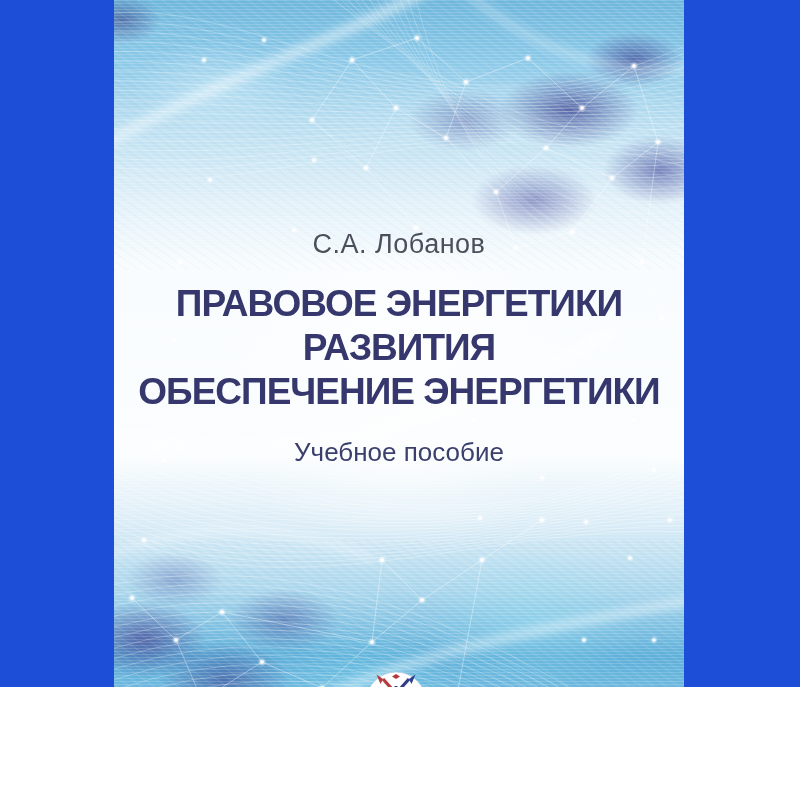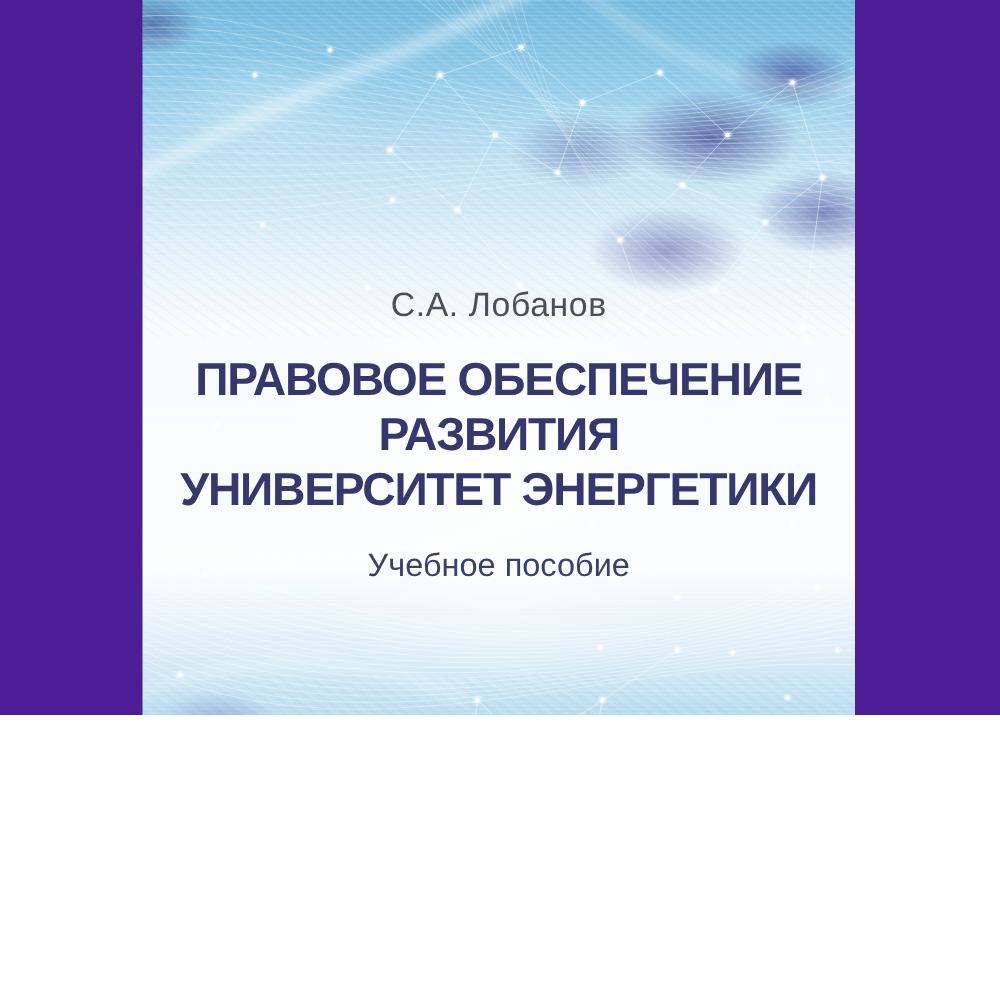--- a/index.html
+++ b/index.html
@@ -1,21 +1,21 @@
 <!DOCTYPE html>
 <html><head>
 <meta charset="utf-8">
 <style>
   html,body{margin:0;padding:0;}
   body{
     width:800px;height:800px;background:#ffffff;
     font-family:"Liberation Sans",sans-serif;
     -webkit-font-smoothing:antialiased;
   }
-  .page{position:relative;width:800px;height:572px;background:#4c1d95;overflow:hidden;}
+  .page{position:relative;width:800px;height:687px;background:#1d4ed8;overflow:hidden;}
   .cover{
     position:absolute;left:114px;top:0;width:570px;height:800px;overflow:hidden;
     background:
       
       radial-gradient(100px 55px at 455px 110px, rgba(53,58,140,.72), rgba(53,58,140,0) 70%),
       radial-gradient(70px 40px at 520px 60px, rgba(53,58,140,.65), rgba(53,58,140,0) 70%),
       radial-gradient(80px 50px at 545px 170px, rgba(58,64,150,.60), rgba(58,64,150,0) 70%),
       radial-gradient(90px 50px at 420px 200px, rgba(60,66,152,.50), rgba(60,66,152,0) 70%),
       radial-gradient(80px 45px at 350px 120px, rgba(62,70,150,.42), rgba(62,70,150,0) 70%),
       
@@ -332,23 +332,23 @@
         <circle cx="150" cy="40" r="4" fill="url(#glow)"></circle>
         <circle cx="150" cy="40" r="1.6" fill="#ffffff" opacity="0.9"></circle>
         <circle cx="90" cy="60" r="4" fill="url(#glow)"></circle>
         <circle cx="90" cy="60" r="1.6" fill="#ffffff" opacity="0.9"></circle>
         <circle cx="200" cy="160" r="4" fill="url(#glow)"></circle>
         <circle cx="200" cy="160" r="1.6" fill="#ffffff" opacity="0.9"></circle>
       </svg>
 
     <div class="author">С.А. Лобанов</div>
     <div class="title">
-      <span>ПРАВОВОЕ ОБЕСПЕЧЕНИЕ</span>
+      <span>ПРАВОВОЕ ЭНЕРГЕТИКИ</span>
       <span>РАЗВИТИЯ</span>
-      <span>УНИВЕРСИТЕТ ЭНЕРГЕТИКИ</span>
+      <span>ОБЕСПЕЧЕНИЕ ЭНЕРГЕТИКИ</span>
     </div>
     <div class="subtitle">Учебное пособие</div>
 
     <svg class="logo" viewBox="0 0 80 80">
       <circle cx="40" cy="40" r="30" fill="#ffffff" stroke="rgba(120,170,210,.4)" stroke-width="1"></circle>
       <g stroke="#6b97cd" fill="none" stroke-width=".8" opacity=".9">
         <ellipse cx="40" cy="43" rx="21" ry="12.5" stroke-width="1.1"></ellipse>
         <ellipse cx="40" cy="43" rx="14" ry="12.5"></ellipse>
         <ellipse cx="40" cy="43" rx="7" ry="12.5"></ellipse>
         <line x1="19" y1="43" x2="61" y2="43"></line>

